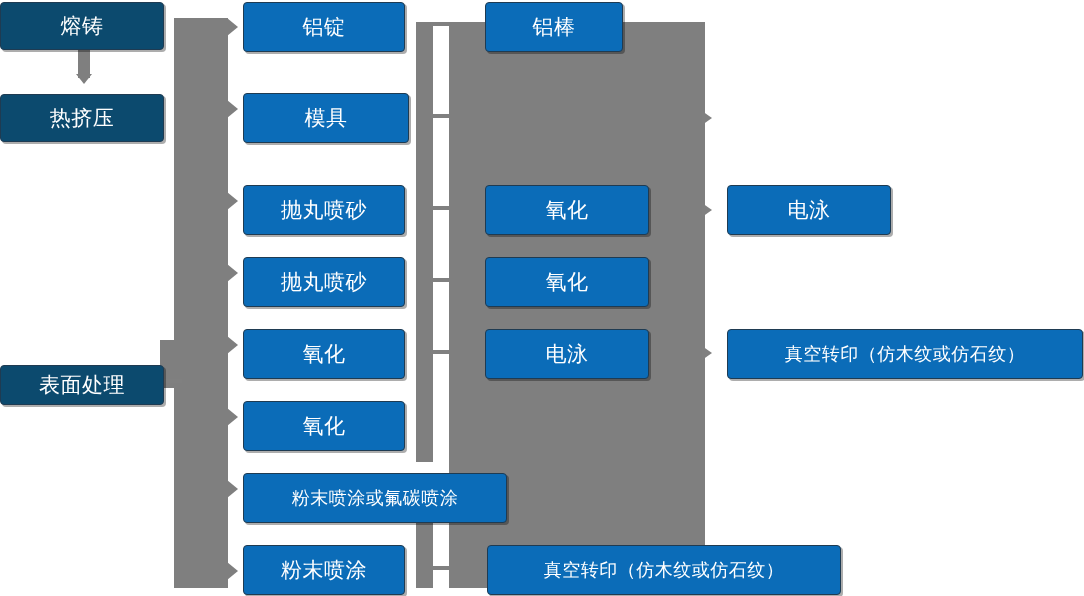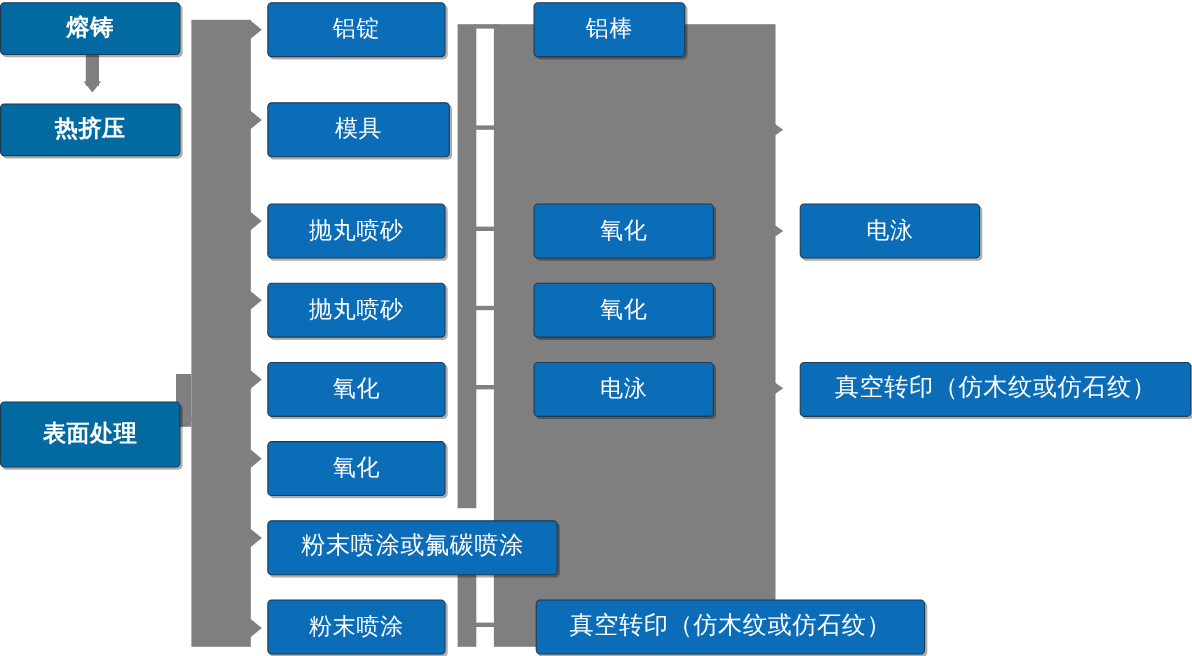--- a/index.html
+++ b/index.html
@@ -59,33 +59,32 @@
     justify-content: center;
     color: #ffffff;
     border-radius: 4px;
     text-align: center;
     line-height: 1.15;
     white-space: nowrap;
     box-shadow: 2px 2px 0 rgba(0,0,0,0.32);
     border: 1px solid #1f3b52;
   }
   .node.dark {
-    background: #0369a1;
-    font-weight: bold;
+    background: #0c4a6e;
   }
   .node.light {
     background: #0b6cb8;
     align-items: center;
   }
   .node .label {
     display: block;
     font-size: 21px;
     letter-spacing: 0.5px;
   }
-  .node.wide .label { font-size: 22px; font-family: Liberation Mono, monospace; }
+  .node.wide .label { font-size: 18px; }
 </style>
 </head>
 <body>
 
 <div id="canvas">
 
   <div class="conn" style="left:174px; top:18px; width:54px; height:570px;"></div>
   <div class="conn" style="left:78px; top:50px; width:12px; height:28px;"></div>
   <div class="arrow-down" style="left:76px; top:74px;"></div>
   <div class="conn" style="left:160px; top:340px; width:14px; height:48px;"></div>
@@ -117,21 +116,21 @@
   <div class="arrow-small" style="left:702px; top:346px;"></div>
 
   <div class="node dark" style="left:0px; top:2px; width:164px; height:48px;">
     <span class="label">熔铸</span>
   </div>
 
   <div class="node dark" style="left:0px; top:94px; width:164px; height:48px;">
     <span class="label">热挤压</span>
   </div>
 
-  <div class="node dark" style="left:0px; top:365px; width:164px; height:60px;">
+  <div class="node dark" style="left:0px; top:365px; width:164px; height:40px;">
     <span class="label">表面处理</span>
   </div>
 
   <div class="node light" style="left:243px; top:2px; width:162px; height:50px;">
     <span class="label">铝锭</span>
   </div>
 
   <div class="node light" style="left:243px; top:93px; width:166px; height:50px;">
     <span class="label">模具</span>
   </div>

